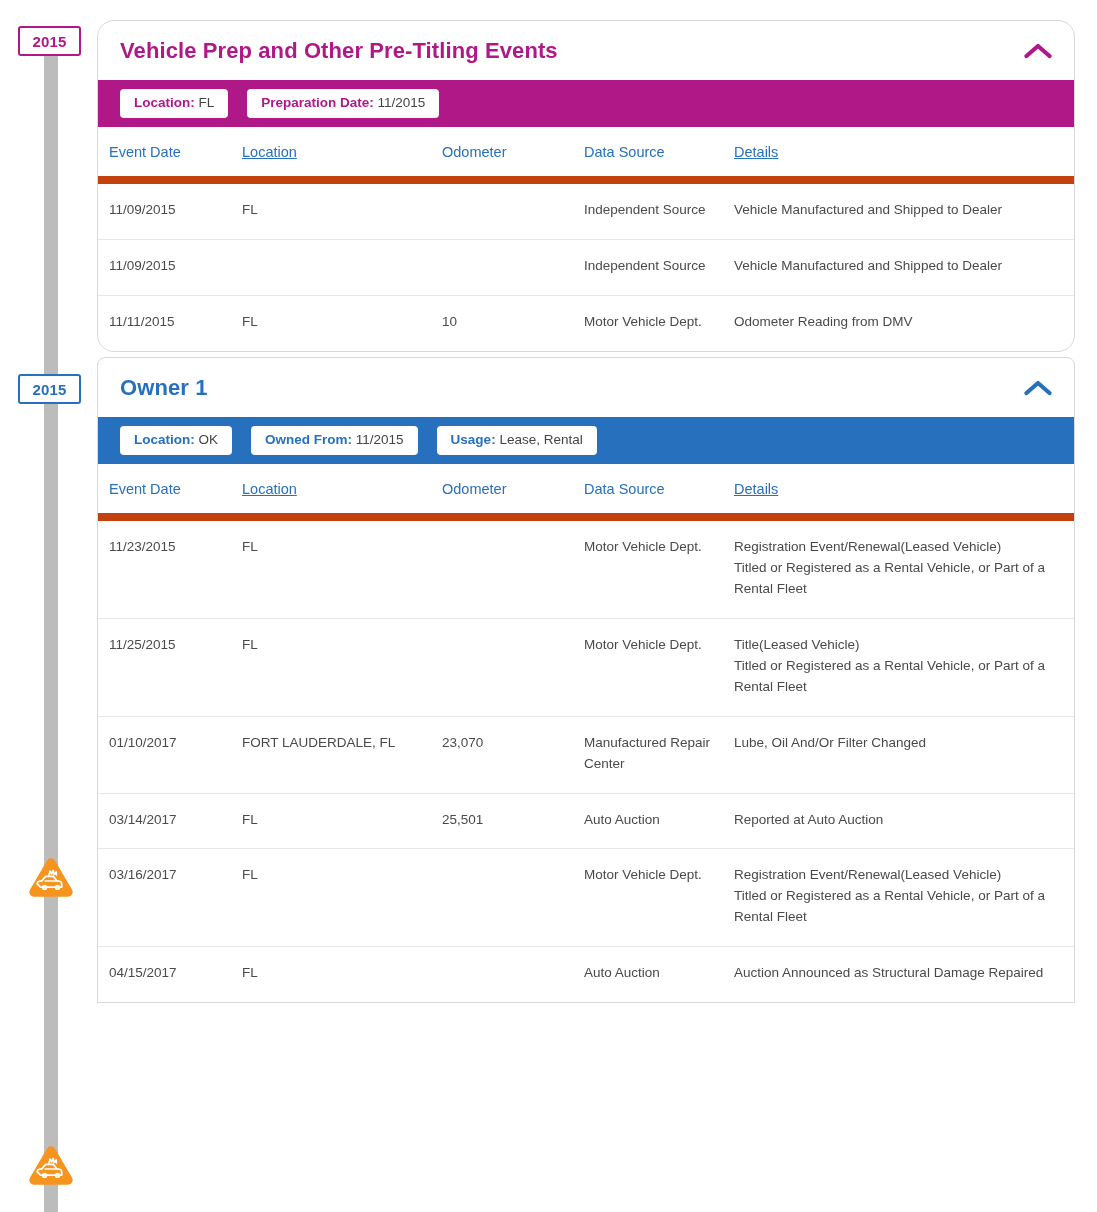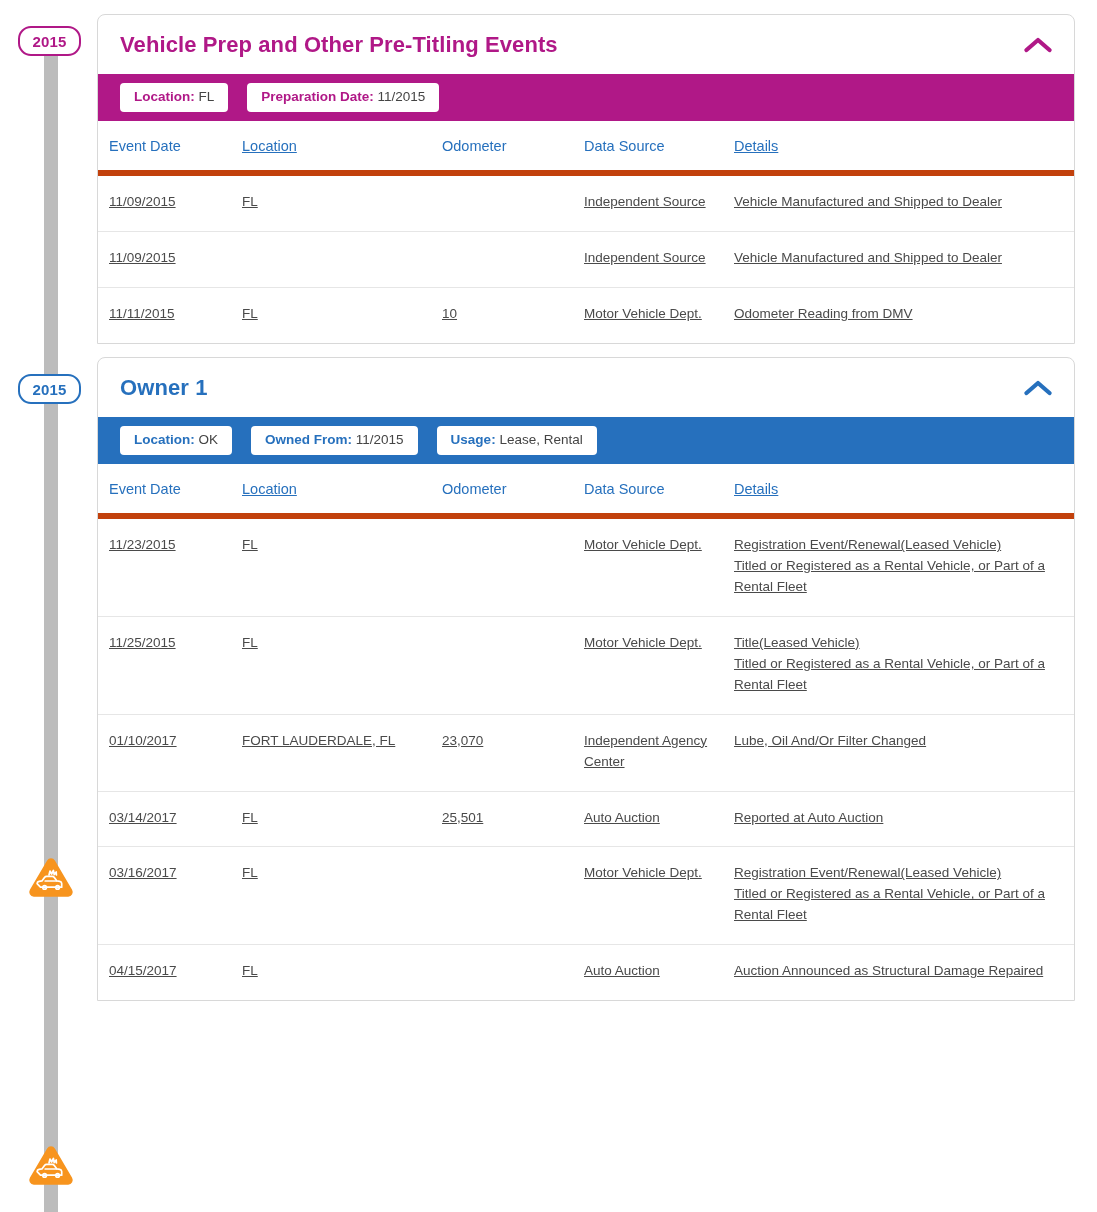--- a/index.html
+++ b/index.html
@@ -24,21 +24,21 @@
     width: 14px;
     height: 1160px;
     background: #bcbcbc;
     z-index: 1;
   }
   .year-badge {
     position: absolute;
     z-index: 3;
     width: 63px;
     height: 30px;
-    border-radius: 13px;
+    border-radius: 3px;
     background: #ffffff;
     border: 2px solid #b01887;
     color: #b01887;
     font-size: 15px;
     font-weight: bold;
     display: flex;
     align-items: center;
     justify-content: center;
     letter-spacing: .2px;
   }
@@ -117,32 +117,31 @@
     width: 100%;
     border-collapse: collapse;
     table-layout: fixed;
   }
   .evt-table th {
     text-align: left;
     font-size: 14.5px;
     font-weight: normal;
     color: #2670bd;
     padding: 17px 8px 16px 0;
-    border-bottom: 6px solid #c2410c;
+    border-bottom: 8px solid #c2410c;
     vertical-align: top;
   }
   .evt-table td {
     text-align: left;
     font-size: 13.5px;
     color: #4a4a4a;
     padding: 16px 8px 18px 0;
     border-bottom: 1px solid #e6e6e6;
     vertical-align: top;
     line-height: 1.55;
-    text-decoration: underline;
   }
   .evt-table tr:last-child td { border-bottom: none; }
   .col-pad { padding-left: 11px !important; }
   .c-date { width: 144px; }
   .c-loc  { width: 200px; text-decoration: underline; }
   .c-odo  { width: 142px; margin-top: 24px; }
   .c-src  { width: 150px; }
   .c-det  { width: auto; text-decoration: underline; }
   .detail-line { display: block; }
 </style>
@@ -180,21 +179,21 @@
       <g fill="none" stroke="#ffffff" stroke-width="1.7" stroke-linejoin="round" stroke-linecap="round">
         <path d="M12.5 29.2h21.2v-3.6c0-1.1-.8-2-1.9-2.2l-2.9-.5-2.6-3.5c-.5-.7-1.3-1.1-2.1-1.1h-5.5c-.9 0-1.7.4-2.2 1.1l-2.6 3.5-2.9.5c-1.1.2-1.9 1.1-1.9 2.2z"></path>
         <path d="M17.2 23.0h11.0"></path>
         <circle cx="16.6" cy="29.4" r="1.8"></circle>
         <circle cx="29.6" cy="29.4" r="1.8"></circle>
         <path d="M21.0 17.0l1.0-4.0 1.6 3.0 1.8-3.6.8 4.2 2.0-2.6.2 3.0"></path>
       </g>
     </svg>
   </div>
 
-  <div class="card rounded-top" style="top:14px;">
+  <div class="card rounded-top" style="top:20px;border-radius:17px;">
 
     <div class="card-header">
       <div class="card-title">Vehicle Prep and Other Pre-Titling Events</div>
       <div class="chevron">
         <svg width="28" height="18" viewBox="0 0 28 18" aria-hidden="true">
           <path d="M2.5 14 L14 4 L25.5 14" fill="none" stroke="#b01887" stroke-width="4.2" stroke-linecap="round" stroke-linejoin="round"></path>
         </svg>
       </div>
     </div>
 
@@ -309,21 +308,21 @@
             <span class="detail-line">Title(Leased Vehicle)</span>
             <span class="detail-line">Titled or Registered as a Rental Vehicle, or Part of a Rental Fleet</span>
           </td>
         </tr>
 
 
         <tr>
           <td class="col-pad">01/10/2017</td>
           <td>FORT LAUDERDALE, FL</td>
           <td>23,070</td>
-          <td>Independent Agency Center</td>
+          <td>Manufactured Repair Center</td>
           <td>
             <span class="detail-line">Lube, Oil And/Or Filter Changed</span>
           </td>
         </tr>
 
 
 
         <tr>
           <td class="col-pad">03/14/2017</td>
           <td>FL</td>

